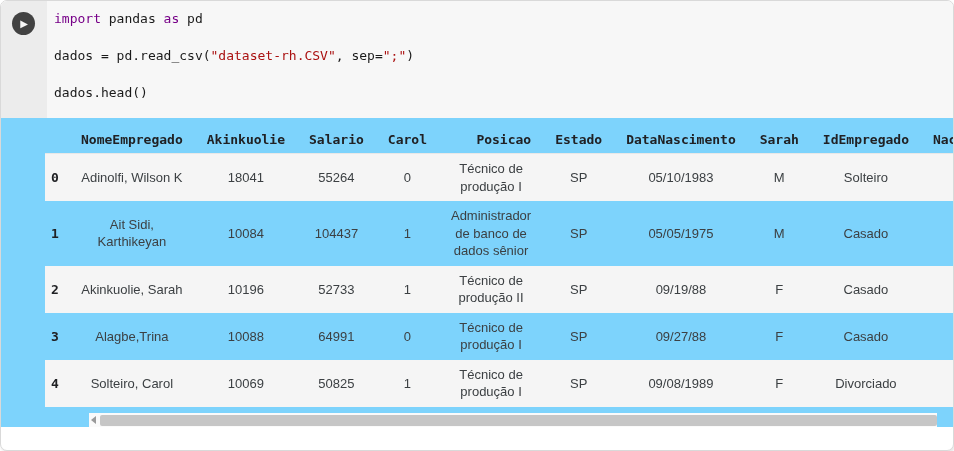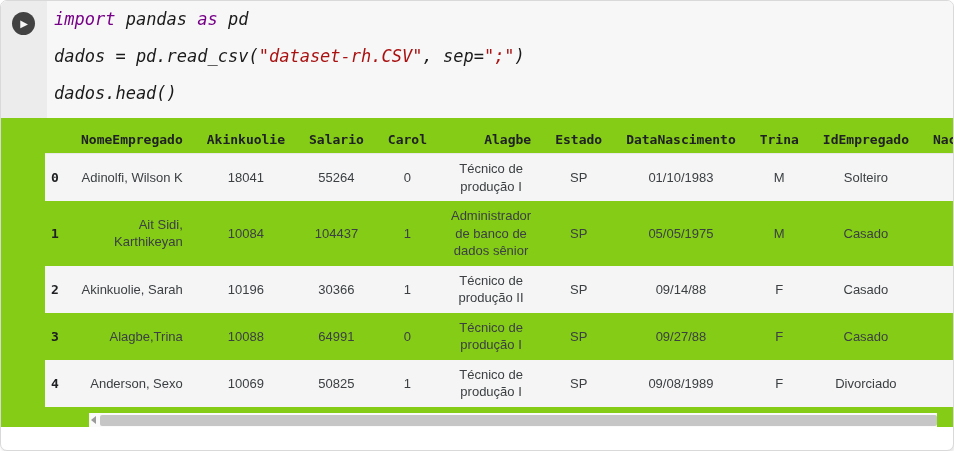--- a/index.html
+++ b/index.html
@@ -30,32 +30,31 @@
     background:#424242;color:#f7f7f7;
     display:flex;align-items:center;justify-content:center;
     cursor:pointer;border:none;padding:0;
   }
   .run-btn .glyph{
     font-size:10px;line-height:1;margin-left:1px;
   }
   .code-editor{
     position:absolute;left:53px;top:9px;right:8px;
     font-family:"DejaVu Sans Mono","Liberation Mono",monospace;
-    font-size:17px;line-height:18.6px;
+    font-size:13px;line-height:18.6px;
     color:#1a1a1a;
     white-space:pre;
-    font-style:italic;
   }
   .tok-keyword{color:#770088;}
   .tok-string{color:#aa1111;}
   .tok-plain{color:#1a1a1a;}
   
   .output-area{
     padding:8px 8px 0 44px;
-    background:#84cc16;
+    background:#7dd3fc;
   }
   table.dataframe{
     border-collapse:collapse;
     width:100%;
     font-size:13px;
     color:#3c4043;
   }
   table.dataframe th{
     font-family:"DejaVu Sans Mono","Liberation Mono",monospace;
     font-weight:bold;
@@ -72,21 +71,21 @@
     padding:6px 6px;
     vertical-align:middle;
   }
   table.dataframe td{
     text-align:center;
     padding:6px 12px;
     vertical-align:middle;
     line-height:1.35;
   }
   table.dataframe tbody tr.stripe{background:#f5f5f5;}
-  table.dataframe td:nth-child(2){text-align:right;max-width:91px;}
+  table.dataframe td:nth-child(2){max-width:91px;}
   table.dataframe td:nth-child(6){max-width:95px;}
   
   .hscrollbar{
     margin:6px 8px 0 44px;
     height:14px;
     background:#fafafa;
     display:flex;align-items:center;
     position:relative;
   }
   .hscroll-left-arrow{
@@ -120,38 +119,38 @@
 
   <div class="output-area">
     <table class="dataframe">
       <thead>
         <tr>
             <th></th>
             <th>NomeEmpregado</th>
             <th>Akinkuolie</th>
             <th>Salario</th>
             <th>Carol</th>
-            <th>Alagbe</th>
+            <th>Posicao</th>
             <th>Estado</th>
             <th>DataNascimento</th>
-            <th>Trina</th>
+            <th>Sarah</th>
             <th>IdEmpregado</th>
             <th>Nacionalidade</th>
           </tr>
       </thead>
       <tbody>
           <tr class="stripe">
             <th>0</th>
             <td>Adinolfi, Wilson K</td>
             <td>18041</td>
             <td>55264</td>
             <td>0</td>
             <td>Técnico de produção I</td>
             <td>SP</td>
-            <td>01/10/1983</td>
+            <td>05/10/1983</td>
             <td>M</td>
             <td>Solteiro</td>
             <td>Brasileiro</td>
           </tr>
           <tr>
             <th>1</th>
             <td>Ait Sidi, Karthikeyan</td>
             <td>10084</td>
             <td>104437</td>
             <td>1</td>
@@ -159,45 +158,45 @@
             <td>SP</td>
             <td>05/05/1975</td>
             <td>M</td>
             <td>Casado</td>
             <td>Brasileiro</td>
           </tr>
           <tr class="stripe">
             <th>2</th>
             <td>Akinkuolie, Sarah</td>
             <td>10196</td>
-            <td>30366</td>
+            <td>52733</td>
             <td>1</td>
             <td>Técnico de produção II</td>
             <td>SP</td>
-            <td>09/14/88</td>
+            <td>09/19/88</td>
             <td>F</td>
             <td>Casado</td>
             <td>Brasileiro</td>
           </tr>
           <tr>
             <th>3</th>
             <td>Alagbe,Trina</td>
             <td>10088</td>
             <td>64991</td>
             <td>0</td>
             <td>Técnico de produção I</td>
             <td>SP</td>
             <td>09/27/88</td>
             <td>F</td>
             <td>Casado</td>
             <td>Brasileiro</td>
           </tr>
           <tr class="stripe">
             <th>4</th>
-            <td>Anderson, Sexo</td>
+            <td>Solteiro, Carol</td>
             <td>10069</td>
             <td>50825</td>
             <td>1</td>
             <td>Técnico de produção I</td>
             <td>SP</td>
             <td>09/08/1989</td>
             <td>F</td>
             <td>Divorciado</td>
             <td>Brasileiro</td>
           </tr>

